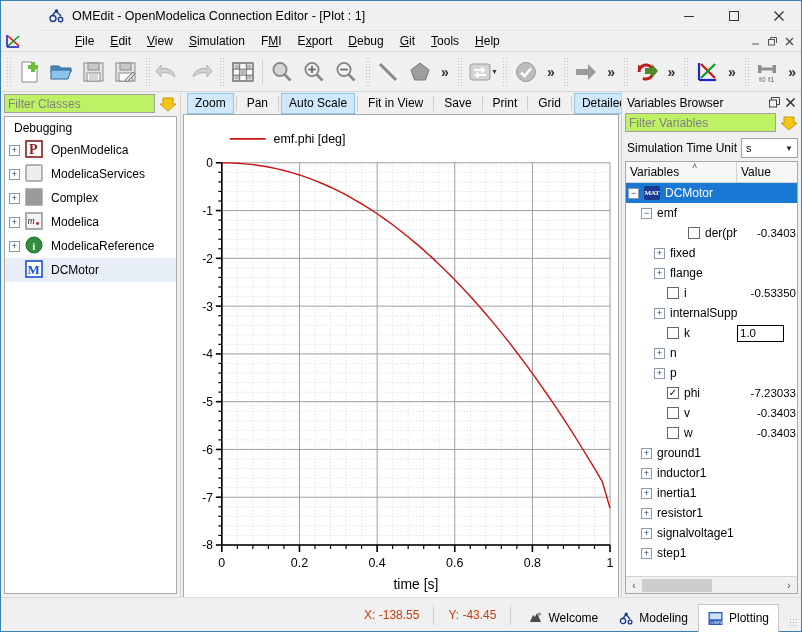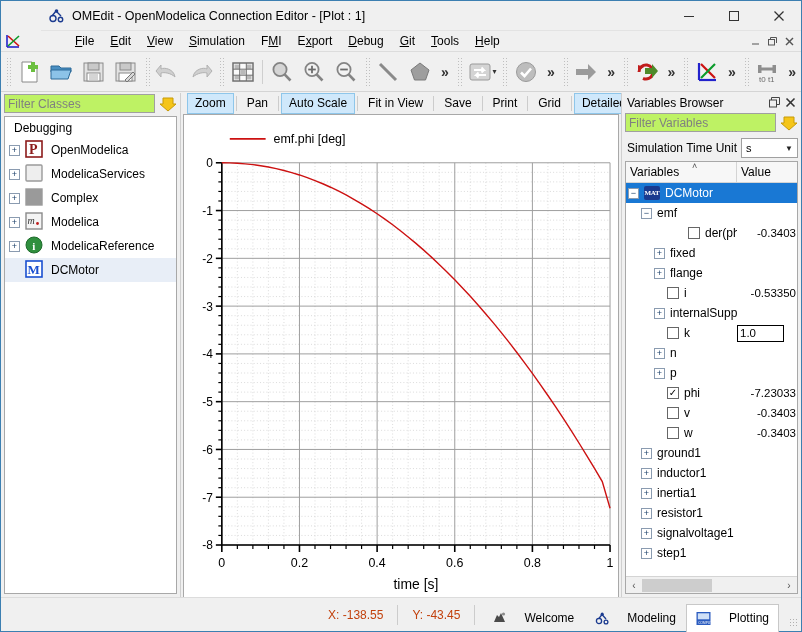--- a/index.html
+++ b/index.html
@@ -180,21 +180,21 @@
   
   .status {
     position:absolute;left:0;right:0;bottom:0;height:34px;background:#f0f0f0;
     display:flex;align-items:center;border-top:1px solid #dcdcdc;
   }
   .st-spacer { flex:1; }
   .st-cell { font-size:12px; padding:0 14px; color:#c2410c; white-space:nowrap;}
   .st-div { width:1px;height:20px;background:#cccccc;}
   .tabs { display:flex; align-items:flex-end; height:34px; margin-left:6px; padding-right:8px;}
   .tab {
-    display:flex;align-items:center;gap:17px;
+    display:flex;align-items:center;gap:5px;
     height:28px; padding:0 9px; font-size:12px;
     border:1px solid transparent; border-bottom:none; white-space:nowrap;
   }
   .tab.active { background:#ffffff; border-color:#c8c8c8; }
   .tab-ico { width:16px;height:16px;flex:none;display:flex;align-items:center;justify-content:center;}
   .grip {
     width:10px;height:10px;margin-left:2px;margin-right:2px;align-self:flex-end;margin-bottom:3px;
     background-image: radial-gradient(#b0b0b0 36%, transparent 38%);
     background-size:3px 3px;
   }

